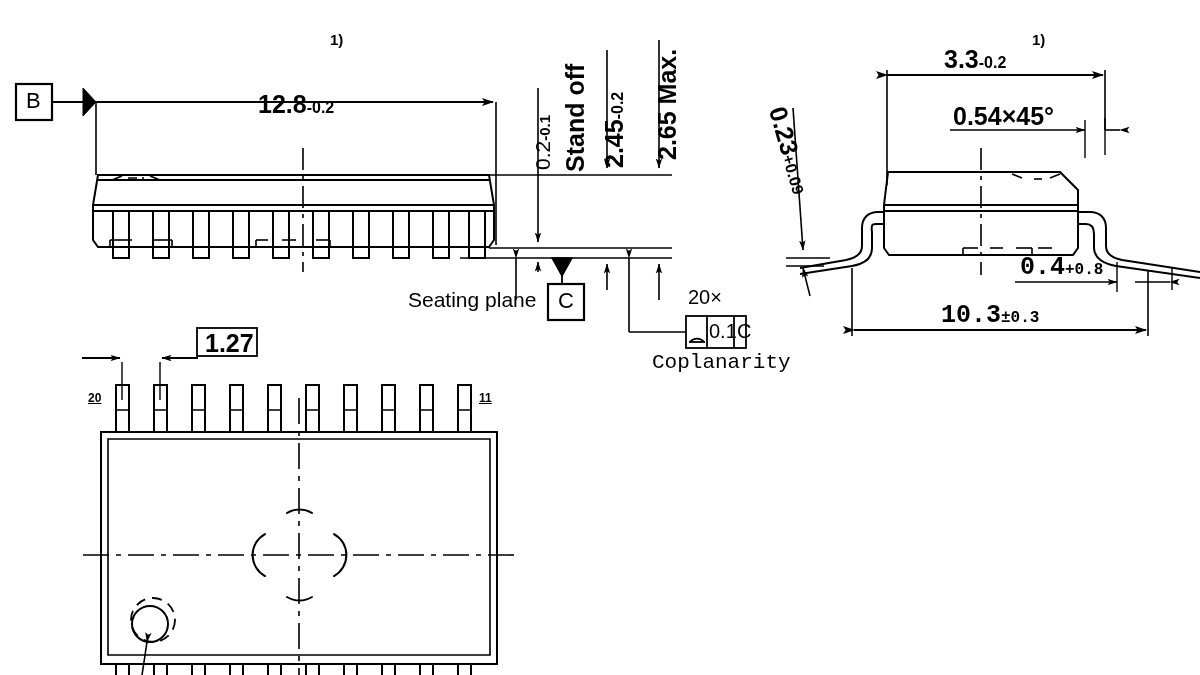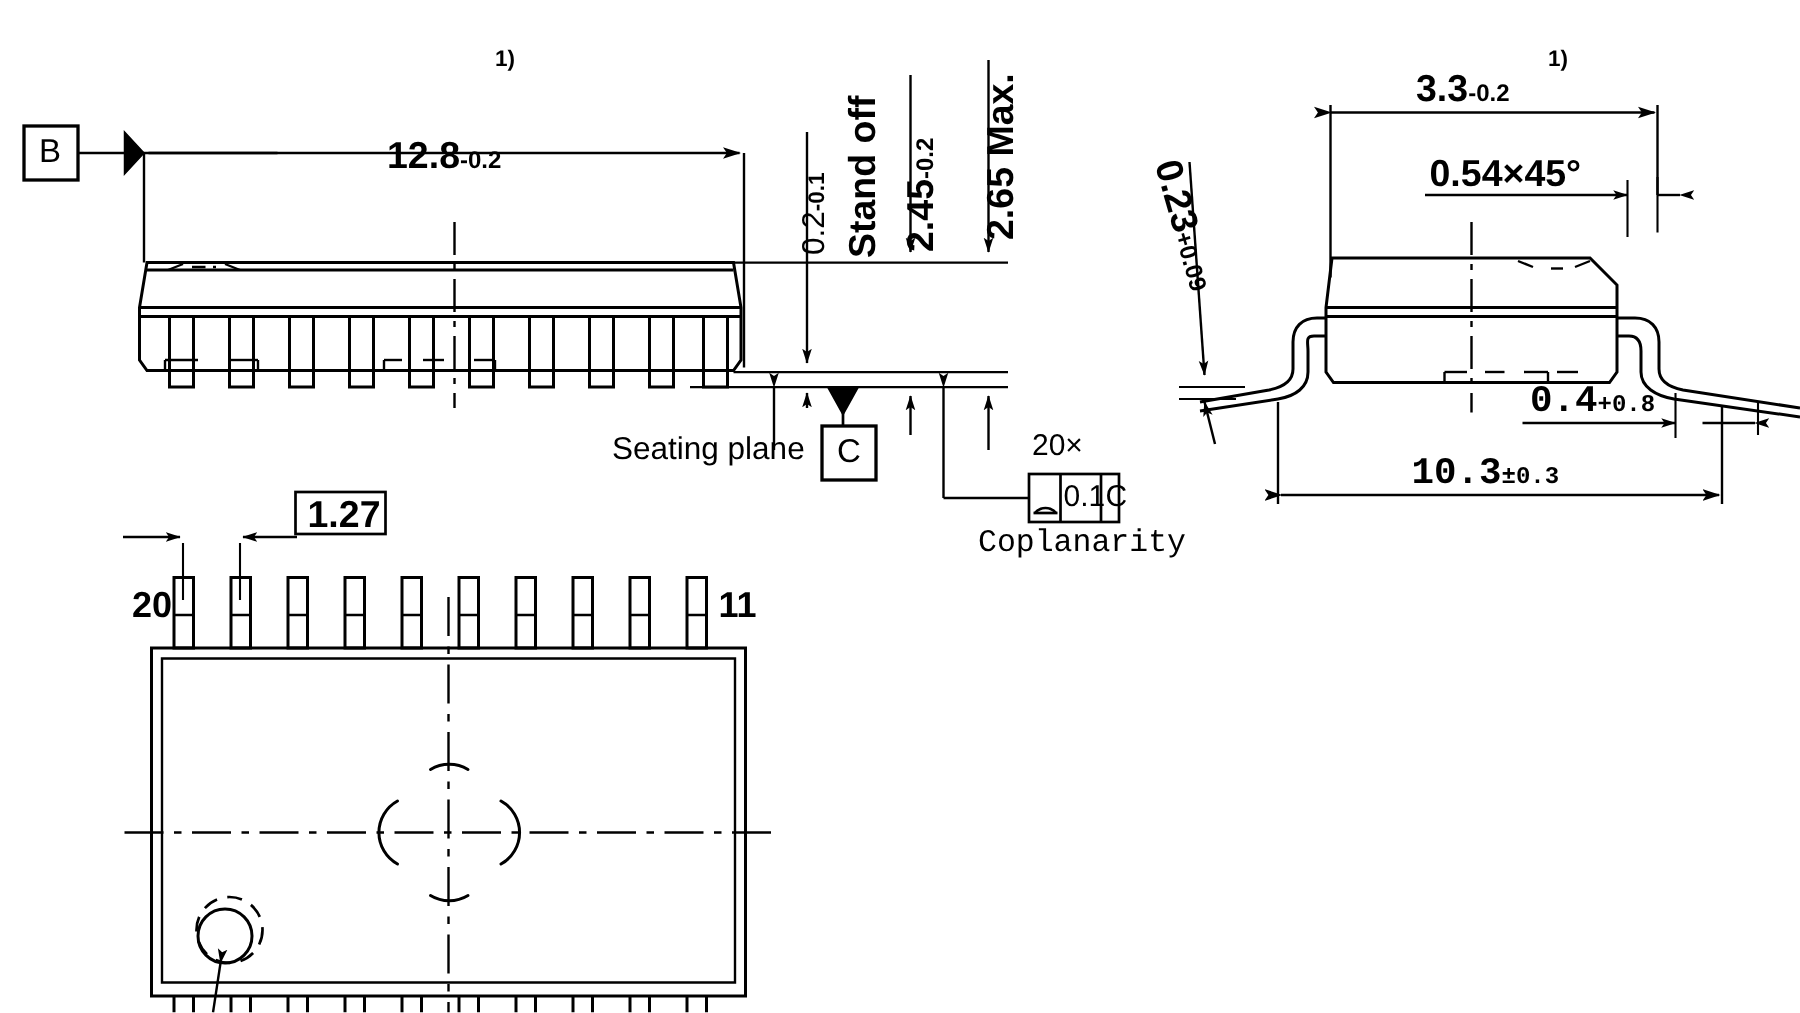--- a/index.html
+++ b/index.html
@@ -7,21 +7,21 @@
   body{width:1200px;height:675px;overflow:hidden;
        font-family:"Liberation Sans",sans-serif;color:#000;}
   #sheet{position:relative;width:1200px;height:675px;background:#fff;}
   svg#dwg{position:absolute;left:0;top:0;width:1200px;height:675px;display:block;}
   .lbl{position:absolute;white-space:nowrap;line-height:1;color:#000;
        font-family:"Liberation Sans",sans-serif;}
   .big{font-size:25px;font-weight:700;}
   .tol{font-size:16px;font-weight:700;}
   .sup{font-size:15px;font-weight:700;}
   .mid{font-size:21px;font-weight:400;}
-  .small{font-size:24px;font-weight:700;}
+  .small{font-size:12px;font-weight:700;text-decoration:underline;}
   .fcf{font-size:20px;font-weight:400;}
   .datum{font-size:22px;font-weight:400;}
   .rot90{transform-origin:0 0;transform:rotate(-90deg);}
 </style>
 </head>
 <body>
 
 <div id="sheet">
 
 <svg id="dwg" viewBox="0 0 1200 675">

